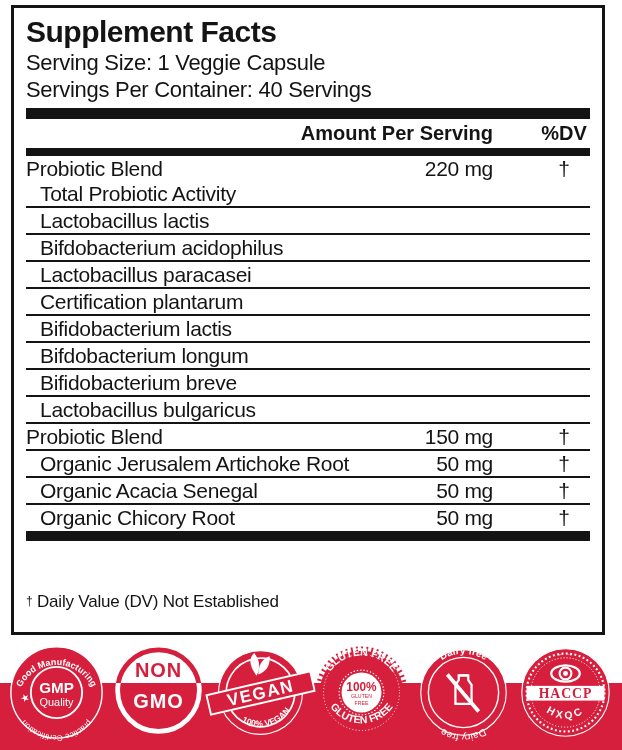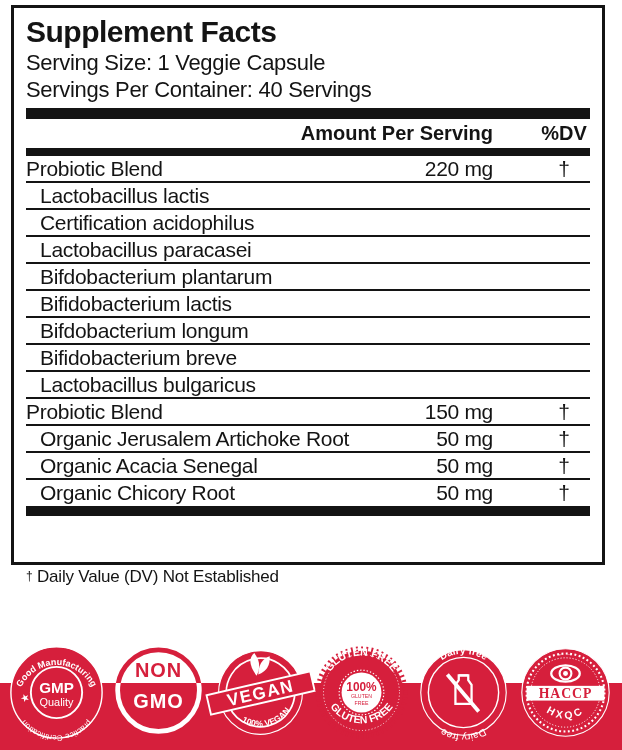--- a/index.html
+++ b/index.html
@@ -3,21 +3,21 @@
 <meta charset="utf-8">
 <style>
   * { margin:0; padding:0; box-sizing:border-box; }
   html,body { width:622px; height:750px; }
   body {
     position:relative; width:622px; height:750px; background:#fff;
     font-family:"Liberation Sans", sans-serif; color:#141414; overflow:hidden;
   }
   
   .facts-box {
-    position:absolute; left:11px; top:5px; width:594px; height:560px;
+    position:absolute; left:11px; top:5px; width:594px; height:630px;
     border:3px solid #141414; background:#fff; padding:7px 12px 0 12px;
   }
   .title { font-size:30px; font-weight:700; letter-spacing:-0.5px; line-height:34px; }
   .serving-line { font-size:22px; line-height:27px; letter-spacing:-0.3px; }
   .bar-thick { height:11px; background:#141414; margin-top:5px; }
   .bar-mid   { height:8px;  background:#141414; }
   .bar-bottom{ height:10px; background:#141414; margin-top:1px; }
   .col-header { position:relative; height:29px; font-weight:700; font-size:20px; line-height:29px; }
   .col-amount-h { position:absolute; right:97px; }
   .col-dv-h { position:absolute; right:0; width:52px; text-align:center; }
@@ -53,32 +53,33 @@
   </div>
 
   <div class="bar-mid"></div>
 
   <div class="row no-line">
     <span class="name">Probiotic Blend</span>
     <span class="amount">220 mg</span>
     <span class="dv">†</span>
   </div>
   <div class="row no-line indent">
+    <span class="name">Total Probiotic Activity</span>
   </div>
   <div class="row indent">
     <span class="name">Lactobacillus lactis</span>
   </div>
   <div class="row indent">
-    <span class="name">Certification acidophilus</span>
+    <span class="name">Bifdobacterium acidophilus</span>
   </div>
   <div class="row indent">
     <span class="name">Lactobacillus paracasei</span>
   </div>
   <div class="row indent">
-    <span class="name">Bifdobacterium plantarum</span>
+    <span class="name">Certification plantarum</span>
   </div>
   <div class="row indent">
     <span class="name">Bifidobacterium lactis</span>
   </div>
   <div class="row indent">
     <span class="name">Bifdobacterium longum</span>
   </div>
   <div class="row indent">
     <span class="name">Bifidobacterium breve</span>
   </div>

